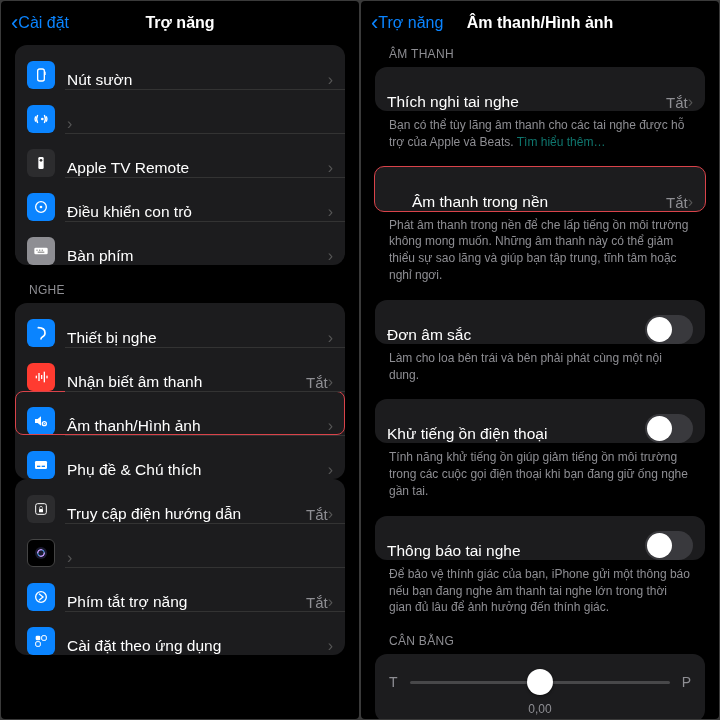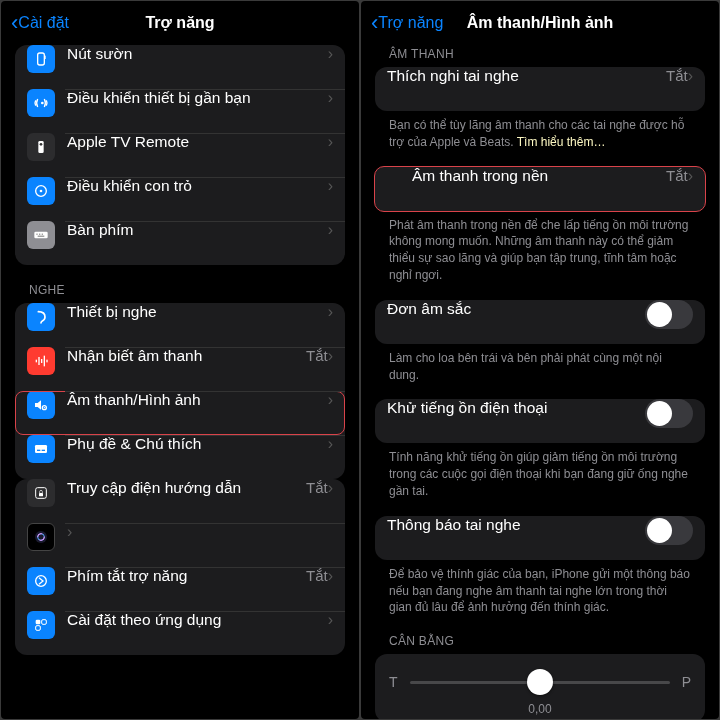--- a/index.html
+++ b/index.html
@@ -44,21 +44,21 @@
     margin: 18px 0 6px 14px; letter-spacing: .3px;
   }
   .sect-label.tight { margin-top: 2px; }
   .group {
     background: #1c1c1e;
     border-radius: 12px;
     overflow: hidden;
   }
   .row {
     min-height: 44px;
-    display: flex; align-items: flex-start;
+    display: flex; align-items: flex-end;
     padding: 0 12px;
     position: relative;
   }
   .row + .row::before {
     content: "";
     position: absolute; top: 0; left: 50px; right: 0;
     height: .5px; background: #333;
   }
   .icon {
     width: 28px; height: 28px; border-radius: 6px;
@@ -67,21 +67,21 @@
     font-size: 14px; color: #fff; font-weight: bold;
   }
   .lbl { flex: 1; font-size: 15.5px; color: #fff; }
   .val { font-size: 15px; color: #8e8e93; }
   .chevr { color: #555; font-size: 16px; }
   .hl { border: 1.5px solid #d9434a; border-radius: 10px; margin: -1px; padding-left: 25px; }
   .footer {
     font-size: 12px; color: #8e8e93; line-height: 1.4;
     margin: 6px 14px 0 14px;
   }
-  .footer .link { color: #fef9c3; text-align: center; }
+  .footer .link { color: #0f766e; text-align: center; }
   .switch {
     width: 48px; height: 29px; border-radius: 15px;
     background: #39393d; position: relative; flex-shrink: 0;
   }
   .switch::after {
     content: ""; position: absolute; top: 2px; right: 2px;
     width: 25px; height: 25px; border-radius: 50%; background: #fff;
   }
   .switch.off::after { right: auto; left: 2px; background:#fff; }
   .switch.off { background:#39393d; }
@@ -136,21 +136,20 @@
           <span class="chevr">›</span>
         </div>
         <div class="row">
           <div class="icon bg-blue">
             <svg viewBox="0 0 24 24">
               <path d="M4 8 Q2 12 4 16 M7 6 Q4 12 7 18" stroke="#fff" stroke-width="2" fill="none"></path>
               <circle cx="14" cy="12" r="2"></circle>
               <path d="M20 8 Q22 12 20 16 M17 6 Q20 12 17 18" stroke="#fff" stroke-width="2" fill="none"></path>
             </svg>
           </div>
-          <span class="lbl">Điều khiển thiết bị gần bạn</span>
           <span class="chevr">›</span>
         </div>
         <div class="row">
           <div class="icon bg-dark">
             <svg viewBox="0 0 24 24">
               <rect x="8" y="3" width="8" height="18" rx="2" fill="#fff"></rect>
               <circle cx="12" cy="8" r="2" fill="#333"></circle>
             </svg>
           </div>
           <span class="lbl">Apple TV Remote</span>

